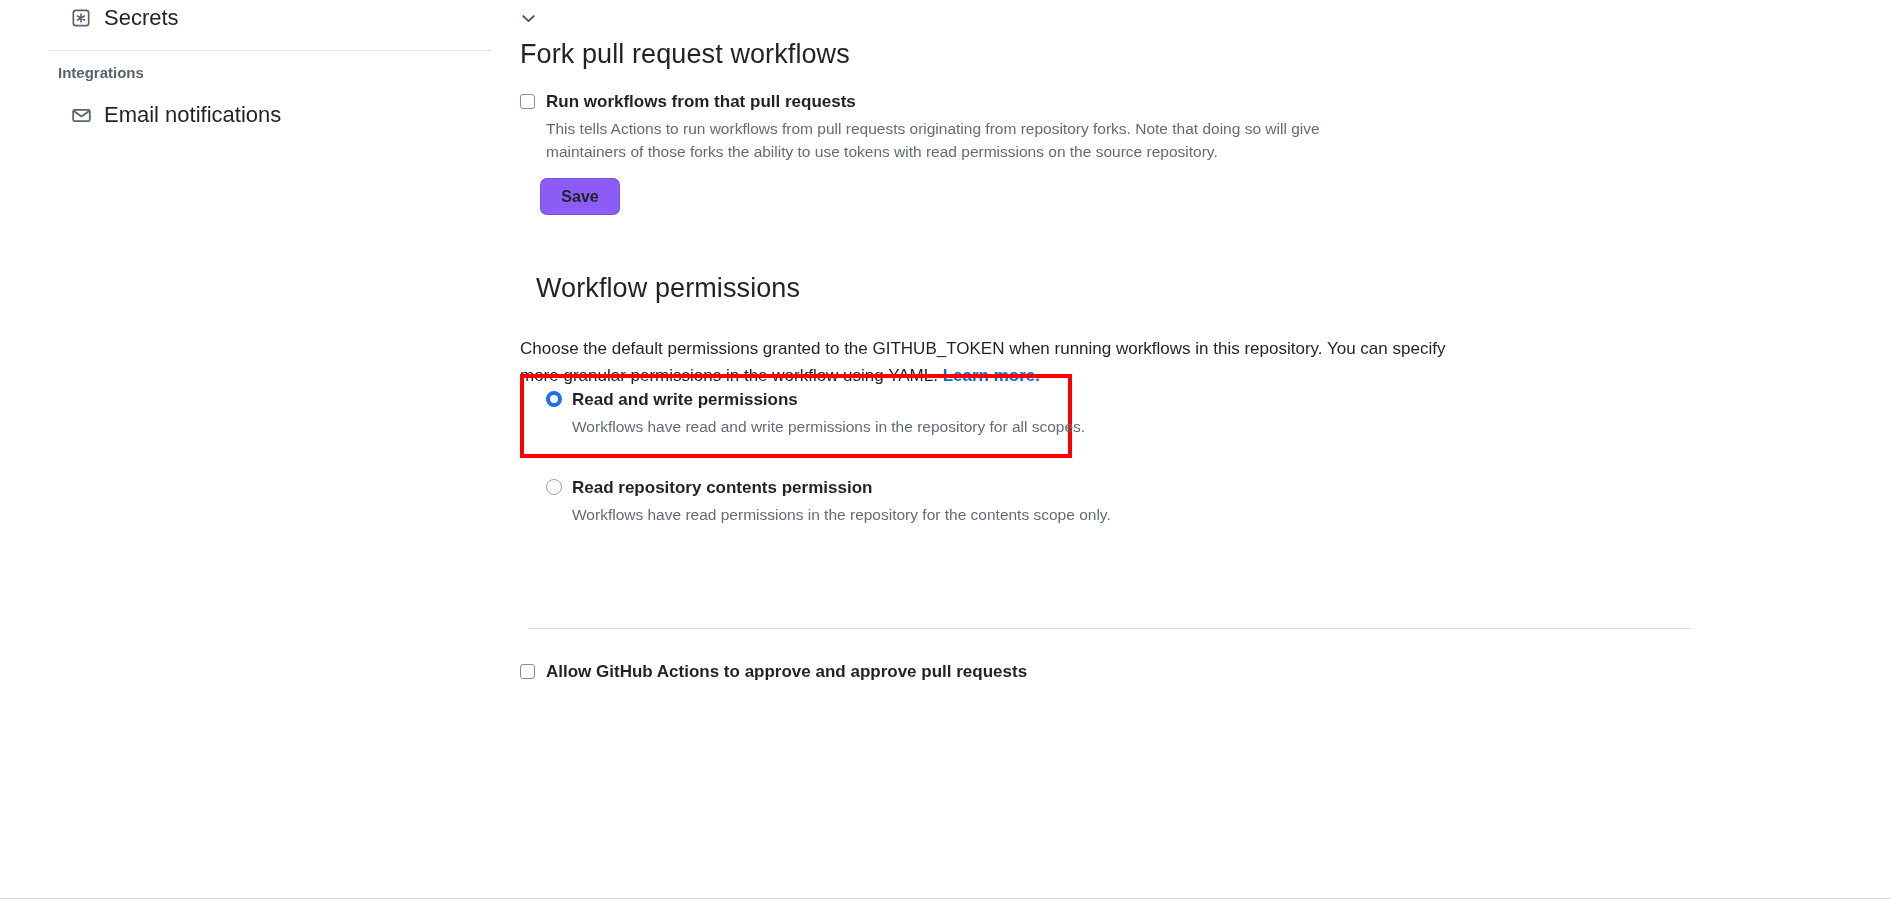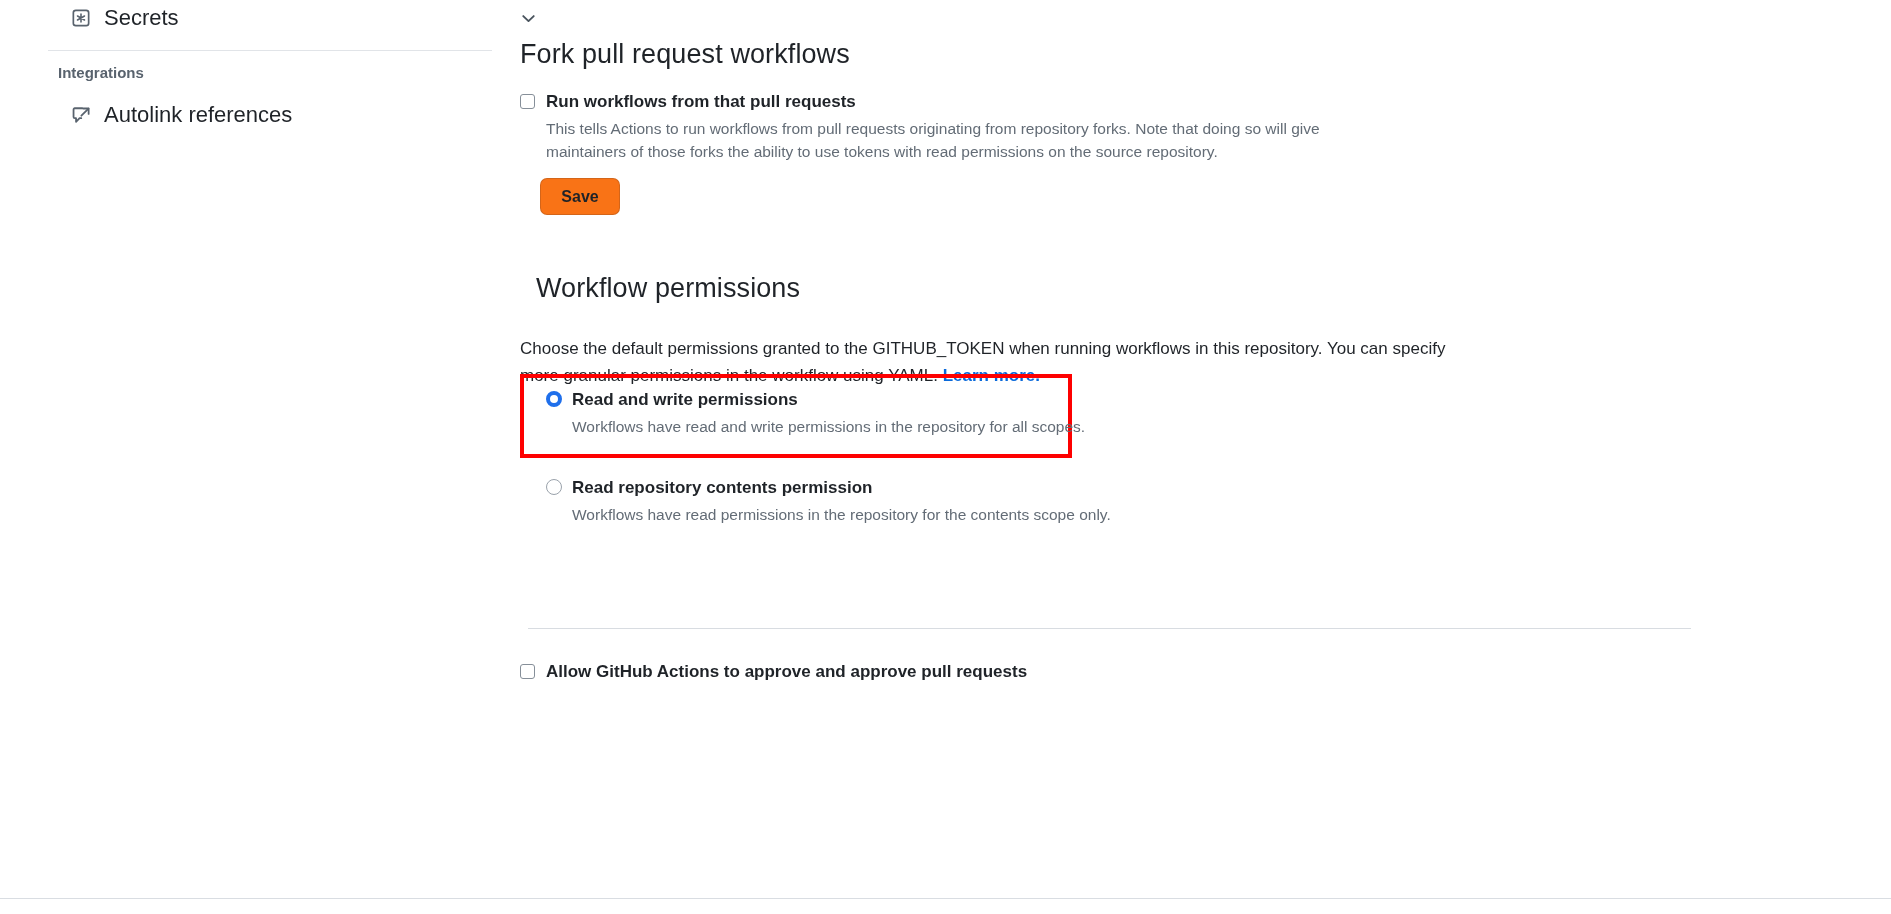--- a/index.html
+++ b/index.html
@@ -208,21 +208,21 @@
   #approve-row { position: absolute; left: 0px; top: 660px; width: 900px; }
 
   .btn {
     display: inline-flex;
     align-items: center;
     justify-content: center;
     min-width: 80px;
     height: 37px;
     padding: 0 17px;
     box-sizing: border-box;
-    background: #f97316;
+    background: #8b5cf6;
     border: 1px solid rgba(31, 35, 40, 0.17);
     border-radius: 7px;
     font-family: "Liberation Sans", sans-serif;
     font-size: 16px;
     font-weight: 600;
     color: #1f2328;
     cursor: pointer;
   }
 
   
@@ -260,31 +260,30 @@
       </span>
     </div>
 
     <div class="side-divider"></div>
 
     <div class="side-group-title">Integrations</div>
 
     <div id="nav-list">
 
 
-
       <div class="side-row">
         <span class="ico">
           <svg width="19" height="19" viewBox="0 0 16 16" fill="none" aria-hidden="true">
-            <path d="M8.6 1.9H2.3a1 1 0 0 0-1 1v6.4a1 1 0 0 0 1 1h1.1v3l3-3h1.4" stroke="#59636e" stroke-width="1.5" stroke-linecap="round" stroke-linejoin="round"></path>
-            <path d="M9.4 2.1h4.6v4.6" stroke="#59636e" stroke-width="1.5" stroke-linecap="round" stroke-linejoin="round"></path>
-            <path d="M13.9 2.2L7.9 8.2" stroke="#59636e" stroke-width="1.5" stroke-linecap="round"></path>
+            <rect x="1" y="3.2" width="14" height="9.6" rx="1.3" stroke="#59636e" stroke-width="1.5"></rect>
+            <path d="M1.6 4.2L8 8.8l6.4-4.6" stroke="#59636e" stroke-width="1.5" stroke-linecap="round" stroke-linejoin="round"></path>
           </svg>
         </span>
-        <span class="lbl">Autolink references</span>
+        <span class="lbl">Email notifications</span>
       </div>
+
 
     </div>
   </div>
 
   <div class="main">
 
     <div id="fork-block">
 
       <h2 class="section-heading" id="fork-heading">Fork pull request workflows</h2>
 

